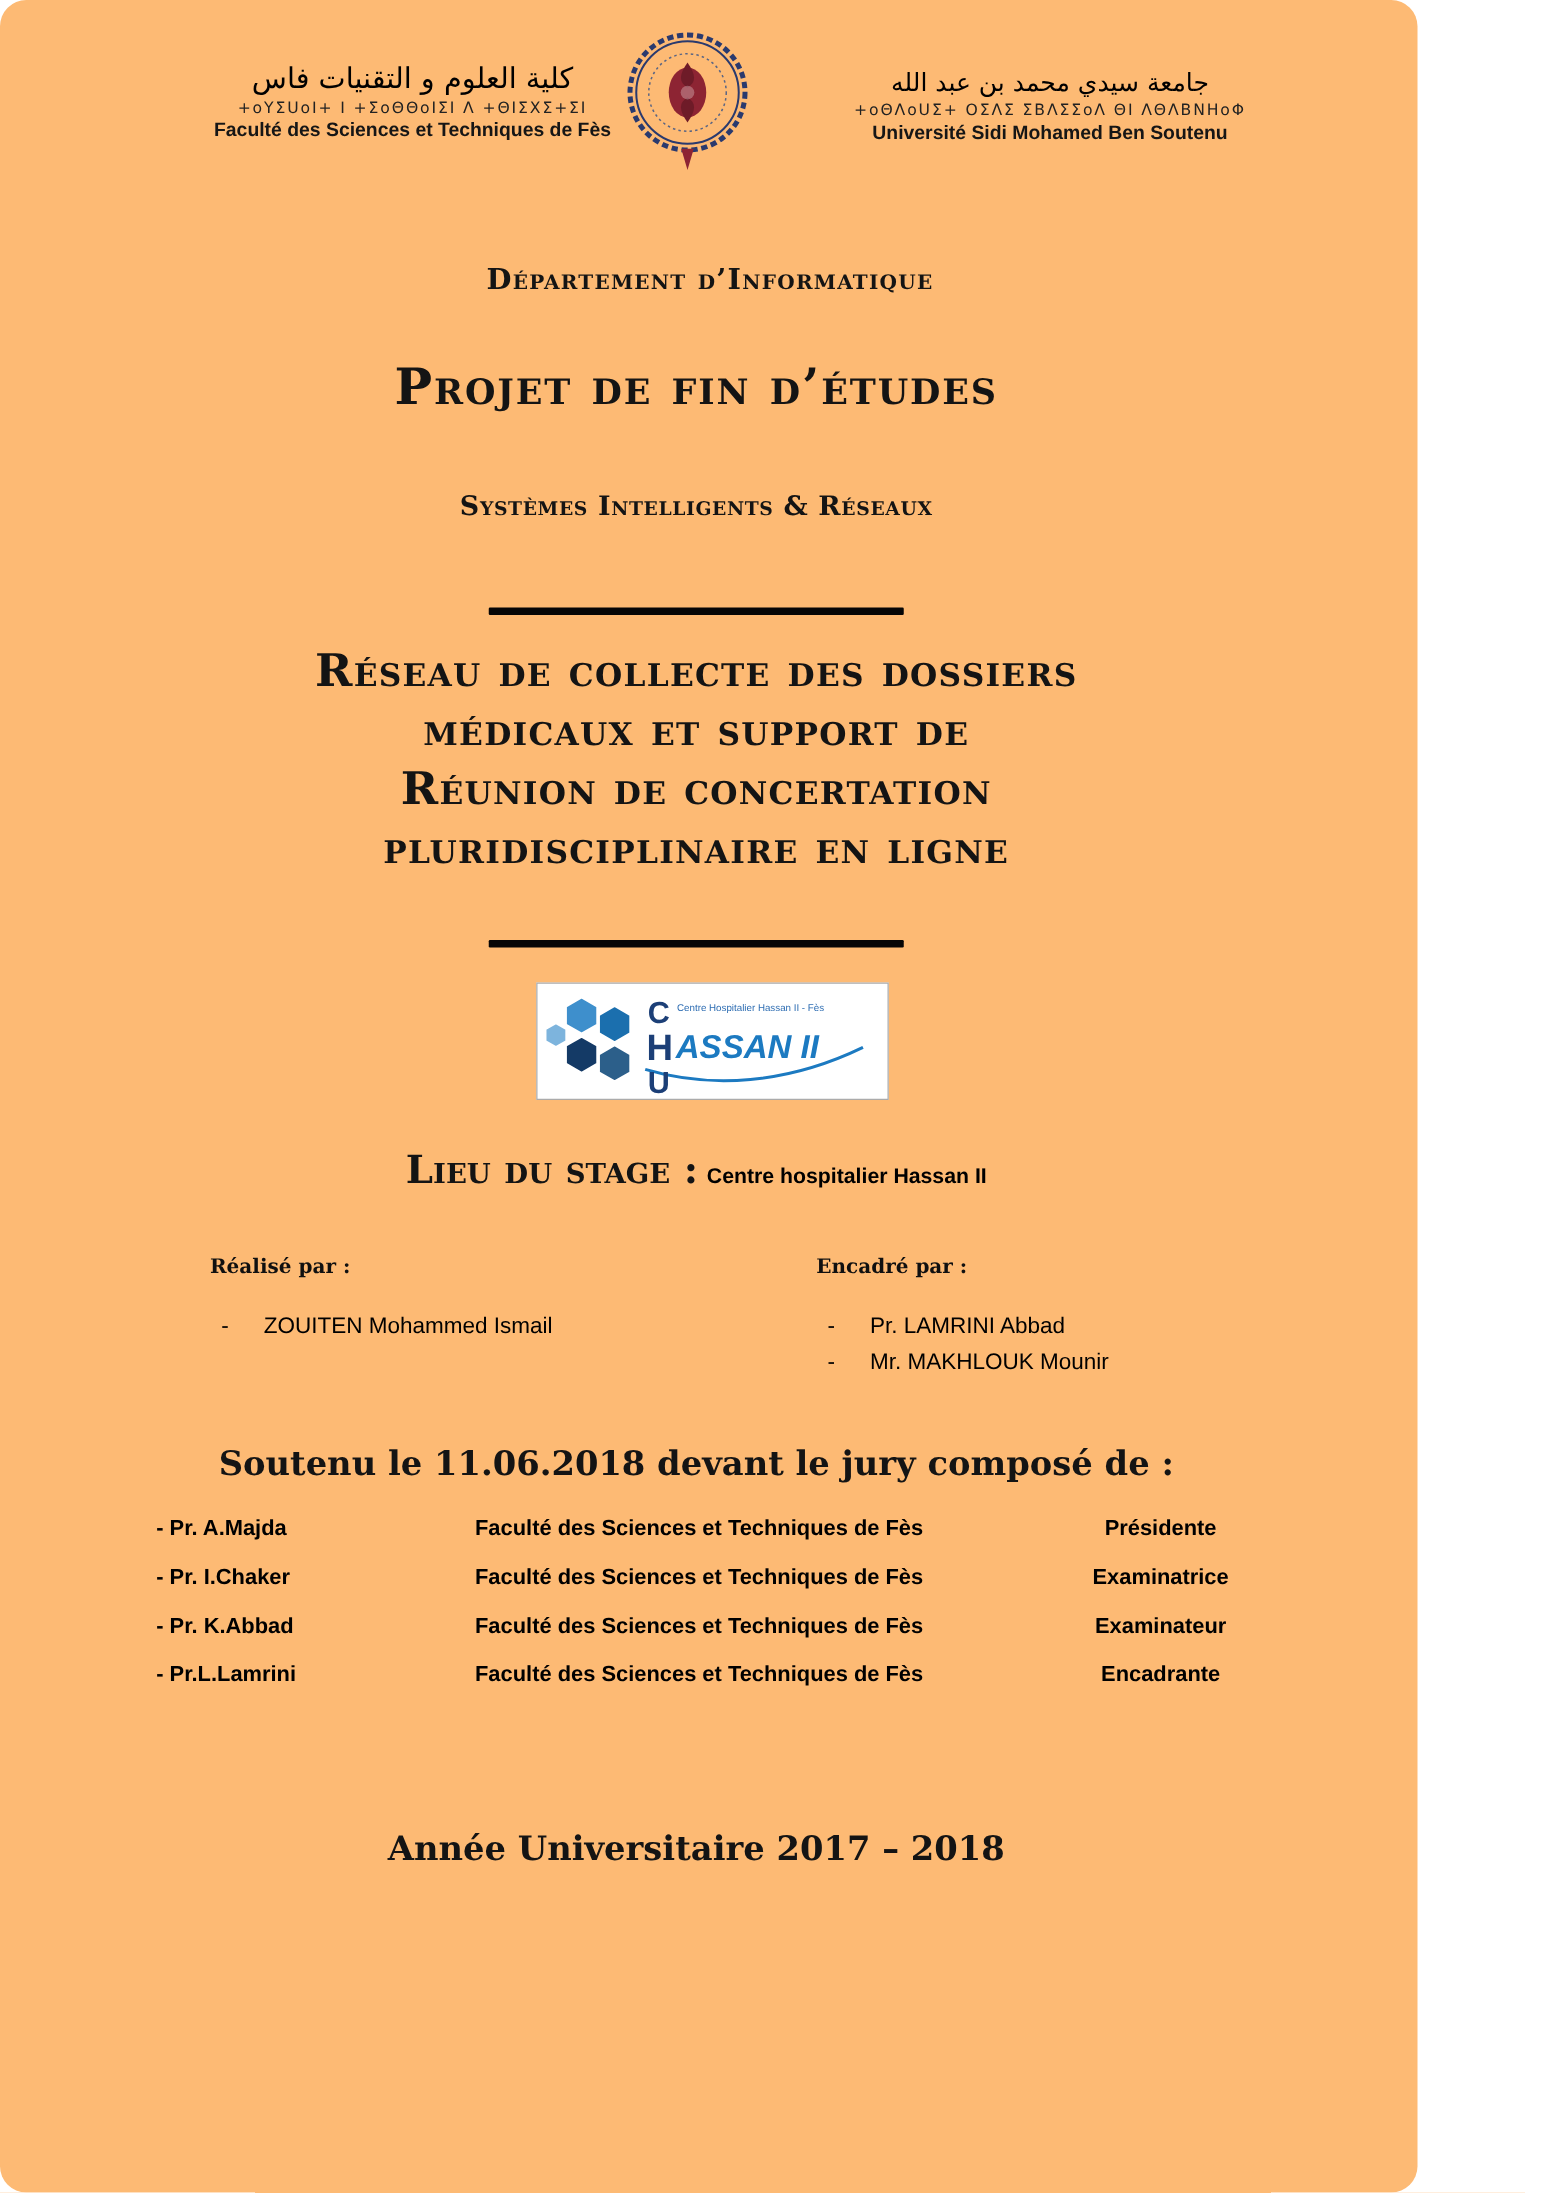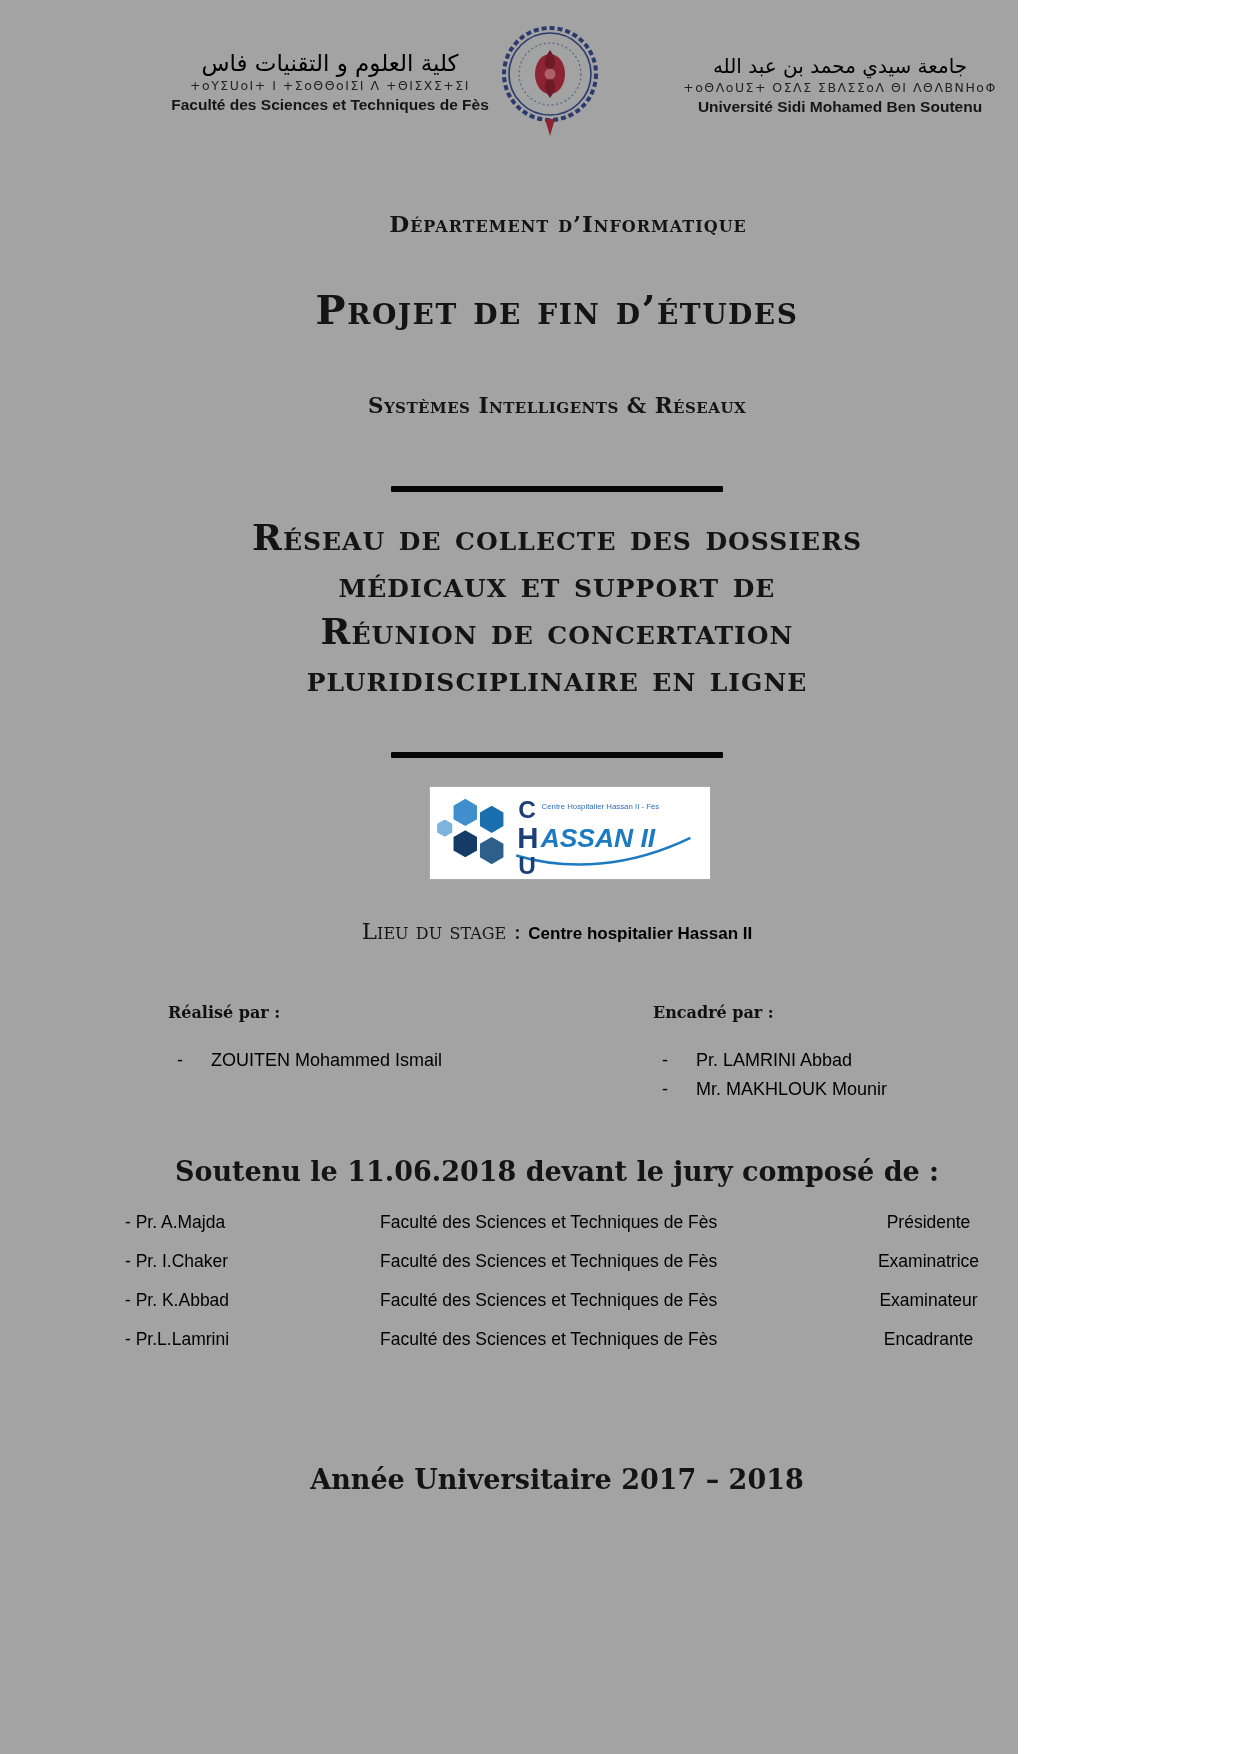--- a/index.html
+++ b/index.html
@@ -1,18 +1,18 @@
 <!DOCTYPE html>
 <html><head>
 <meta charset="utf-8">
 <style>
   html, body { margin:0; padding:0; background:#ffffff; }
   .page {
-    position:relative; width:1018px; height:1754px; background:#a3a3a3;
-    font-family:"DejaVu Serif", serif; color:#141414; overflow:hidden;
+    position:relative; width:1134px; height:1754px; background:#fdba74;
+    font-family:"DejaVu Serif", serif; color:#141414; overflow:hidden;border-radius:21px;
   }
 
   
   .header-left  { position:absolute; left:148px; top:50px;  width:364px; text-align:center; }
   .header-right { position:absolute; left:638px; top:55px;  width:404px; text-align:center; }
   .hdr-arabic   { font-family:"DejaVu Sans", sans-serif; font-size:23px; line-height:1.15; color:#000; }
   .header-right .hdr-arabic { font-size:20px; }
   .hdr-tifinagh { font-family:"DejaVu Sans", sans-serif; font-size:12.5px; letter-spacing:1.5px; color:#222; margin-top:2px; white-space:nowrap; }
   .hdr-latin    { font-family:"Liberation Sans", sans-serif; font-weight:bold; font-size:15.5px; color:#161616; margin-top:3px; }
   .seal { position:absolute; left:500px; top:20px; width:100px; height:124px; }
@@ -29,36 +29,36 @@
   .divider2 { top:752px; }
   .bar { width:332px; height:6px; background:#060606; margin:0 auto; border-radius:1px; }
 
   .thesis { top:514px; font-size:36px; line-height:47px; letter-spacing:1px; }
 
   .chu-box { position:absolute; left:429px; top:786px; width:282px; height:94px;
              border:1px solid #ababab; background:#ffffff; box-sizing:border-box; }
   .chu-box svg { display:block; width:100%; height:100%; }
 
   .stage { top:918px; }
-  .stage-label { font-variant:small-caps; font-weight:normal; font-size:23px;text-align:right; }
+  .stage-label { font-variant:small-caps; font-weight:bold; font-size:31px;text-align:right; }
   .stage-value { font-family:"Liberation Sans", sans-serif; font-weight:bold; font-size:17px; margin-left:7px; color:#000; }
 
   
   .credits-left  { position:absolute; left:168px; top:1003px; }
   .credits-right { position:absolute; left:653px; top:1003px; }
   .credits-label { font-weight:bold; font-size:16px; color:#101010; }
   .credits-items { margin-top:24px; padding-left:9px;
                    font-family:"Liberation Sans", sans-serif; font-size:18px; color:#000; }
   .credit-item   { display:flex; gap:28px; line-height:29px; }
 
   
   .jury-heading { top:1156px; font-size:27px; font-weight:bold; }
   .jury-table { position:absolute; left:125px; top:1212px; width:882px;
                 font-family:"Liberation Sans", sans-serif; font-size:17.5px; color:#000; }
-  .jury-row  { display:grid; grid-template-columns:255px 470px 1fr; margin-bottom:18px; }
+  .jury-row  { display:grid; grid-template-columns:255px 470px 1fr; margin-bottom:18px;font-weight:bold; }
   .jury-role { text-align:center; }
 
   .footer { top:1464px; font-size:27px; font-weight:bold; }
 </style>
 </head>
 <body>
 
 <div class="page">
 
   <div class="header-left">

